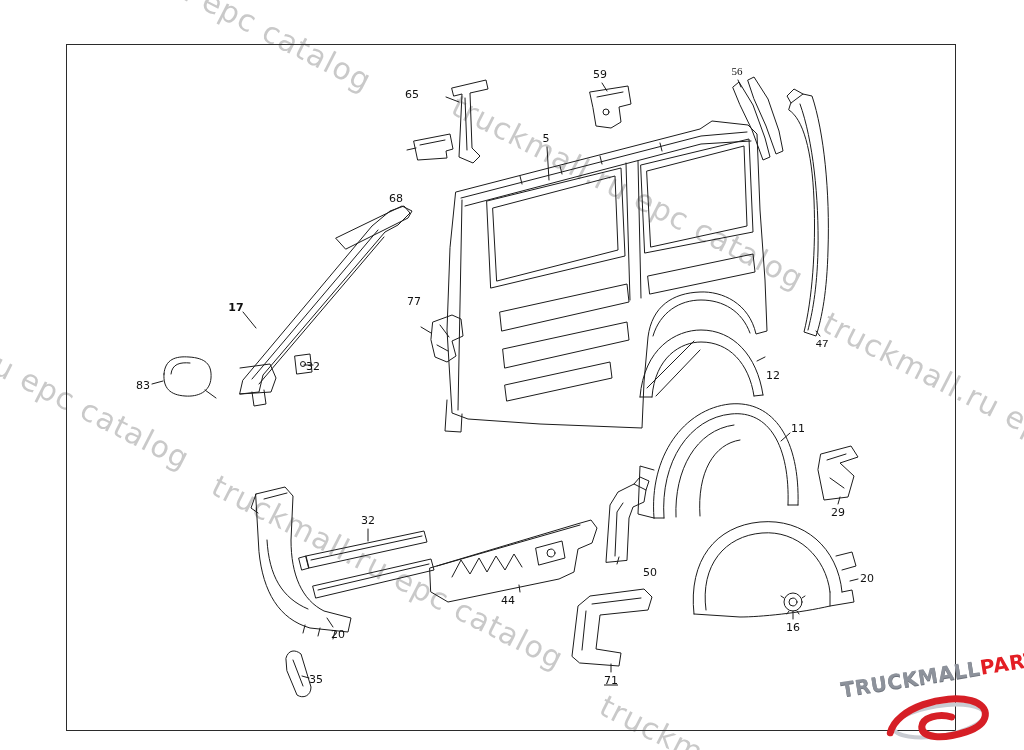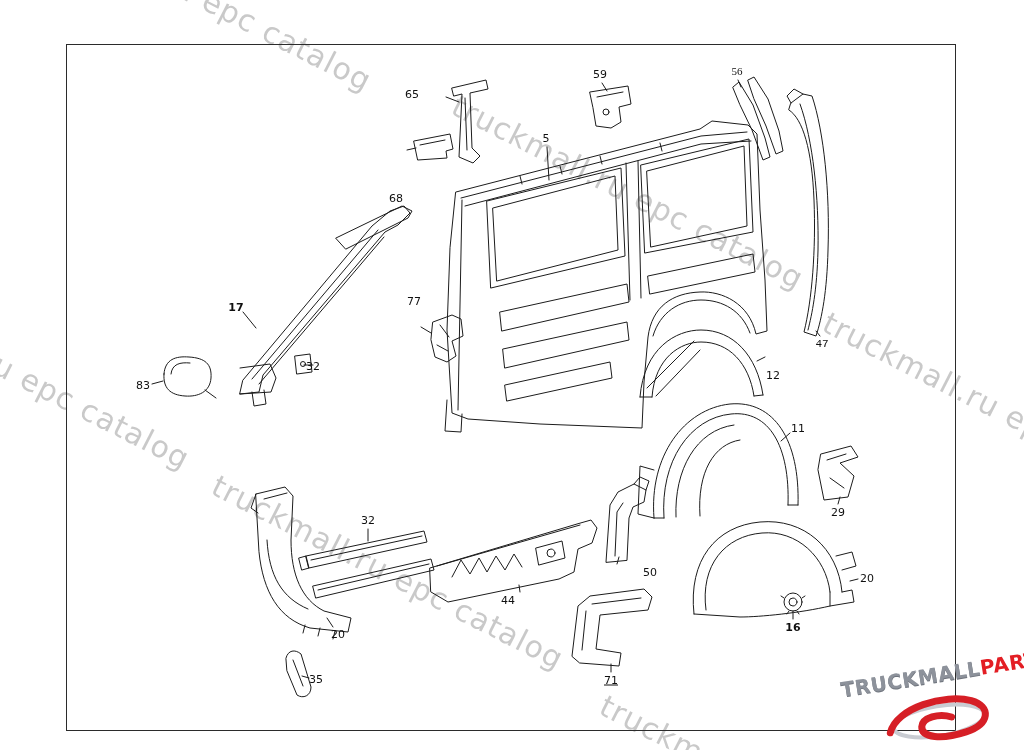--- a/index.html
+++ b/index.html
@@ -245,21 +245,21 @@
       <div class="part-label" style="left: 822px; top: 344px; font-family: Liberation Mono, monospace;">47</div>
       <div class="part-label" style="left: 798px; top: 428px;">11</div>
       <div class="part-label" style="left: 838px; top: 512px;">29</div>
       <div class="part-label" style="left: 368px; top: 520px;">32</div>
       <div class="part-label" style="left: 616px; top: 572px; margin-left: 34px;">50</div>
       <div class="part-label" style="left: 508px; top: 600px;">44</div>
       <div class="part-label" style="left: 338px; top: 634px;">20</div>
       <div class="part-label" style="left: 316px; top: 679px;">35</div>
       <div class="part-label" style="left: 611px; top: 680px; text-decoration: underline;">71</div>
       <div class="part-label" style="left: 867px; top: 578px;">20</div>
-      <div class="part-label" style="left: 793px; top: 627px; font-weight: bold;">16</div>
+      <div class="part-label" style="left: 793px; top: 627px;">16</div>
     </div>
 
   <div class="logo">
     <svg class="logo-swirl" width="120" height="54" viewBox="0 0 120 54">
       <ellipse cx="60" cy="32" rx="46" ry="15" fill="none" stroke="#c9ccd2" stroke-width="4"></ellipse>
       <path d="M10,36 C20,12 70,6 95,17 C114,26 110,43 85,47 C60,51 40,46 42,35 C44,26 61,24 73,30" fill="none" stroke="#d61f26" stroke-width="7" stroke-linecap="round"></path>
     </svg>
     <div class="logo-text">
       <span class="logo-brand" style="color: rgb(141, 146, 155);">TRUCKMALL</span><span class="logo-suffix" style="color: rgb(227, 30, 36);">PARTS</span>
     </div>

